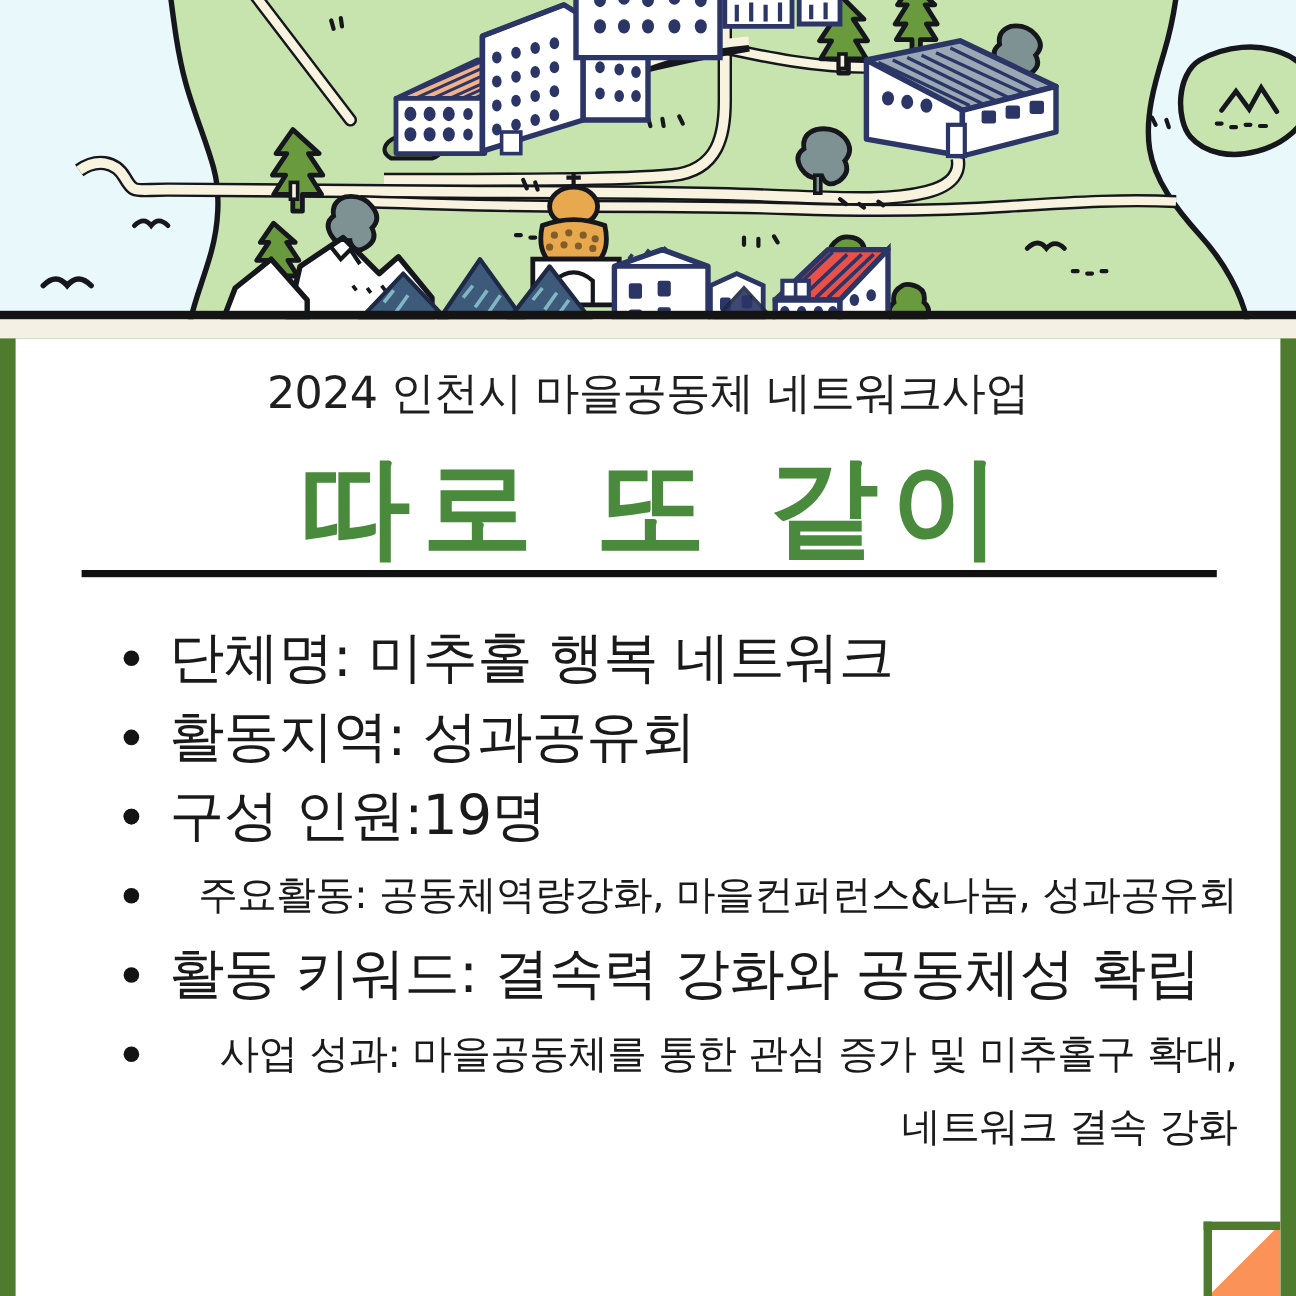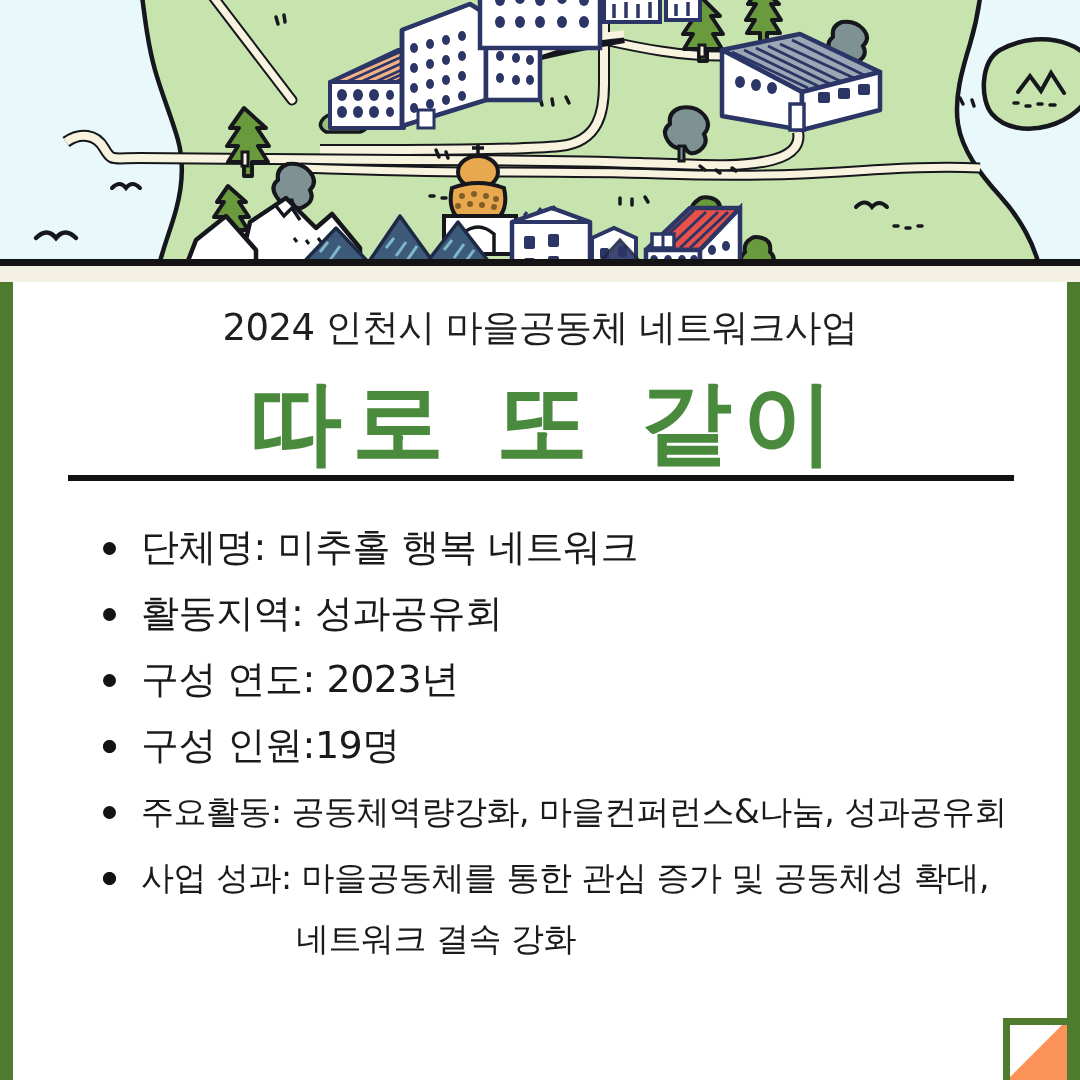--- a/index.html
+++ b/index.html
@@ -117,34 +117,34 @@
   .bullets {
     position:absolute;
     left:78px; top:235px;
     width:940px;
     list-style:none;
   }
   .bullet-row {
     position:relative;
     padding-left:50px;
     margin-bottom:5px;
-    font-size:38px;
+    font-size:46px;
     line-height:61px;
     color:#1a1a1a;
     letter-spacing:-0.5px;
     white-space:nowrap;
   }
   .bullet-row .dot {
     position:absolute;
     left:12px; top:25px;
     width:13px; height:13px;
     border-radius:50%;
     background:#131313;
   }
-  .bullet-row.wide { font-size:33px; }
+  .bullet-row.wide { font-size:33px;text-align:right; }
   .cont-line {
     display:block;
     padding-left:155px;
     font-size:33px;
     line-height:61px;
     white-space:nowrap;
   }
 </style>
 </head>
 <body>
@@ -455,39 +455,36 @@
         <li class="bullet-row">
           <span class="dot"></span>
           <span>단체명: 미추홀 행복 네트워크</span>
         </li>
         <li class="bullet-row">
           <span class="dot"></span>
           <span>활동지역: 성과공유회</span>
         </li>
         <li class="bullet-row">
           <span class="dot"></span>
-          <span>구성 연도: 2023년</span>
         </li>
         <li class="bullet-row">
           <span class="dot"></span>
+          <span>구성 인원:19명</span>
+        </li>
+        <li class="bullet-row wide">
+          <span class="dot"></span>
+          <span>주요활동: 공동체역량강화, 마을컨퍼런스&amp;나눔, 성과공유회</span>
         </li>
         <li class="bullet-row">
           <span class="dot"></span>
-          <span>구성 인원:19명</span>
+          <span>활동 키워드: 결속력 강화와 공동체성 확립</span>
         </li>
         <li class="bullet-row wide">
           <span class="dot"></span>
-          <span>주요활동: 공동체역량강화, 마을컨퍼런스&amp;나눔, 성과공유회</span>
-        </li>
-        <li class="bullet-row">
-          <span class="dot"></span>
-        </li>
-        <li class="bullet-row wide">
-          <span class="dot"></span>
-          <span>사업 성과: 마을공동체를 통한 관심 증가 및 공동체성 확대,</span>
+          <span>사업 성과: 마을공동체를 통한 관심 증가 및 미추홀구 확대,</span>
           <span class="cont-line">네트워크 결속 강화</span>
         </li>
       </ul>
 
       <div class="corner-wrap">
         <div class="corner-tri"></div>
         <div class="corner-box-2"></div>
         <div class="corner-inner-white"></div>
       </div>
 

